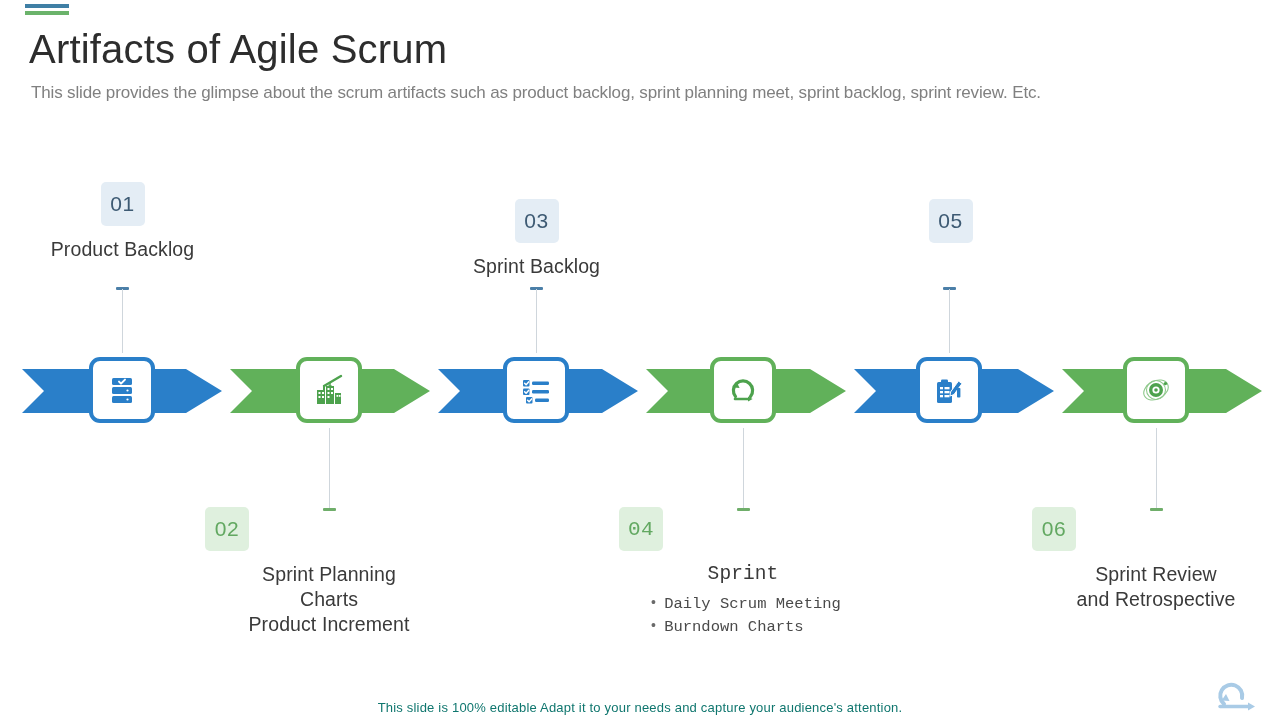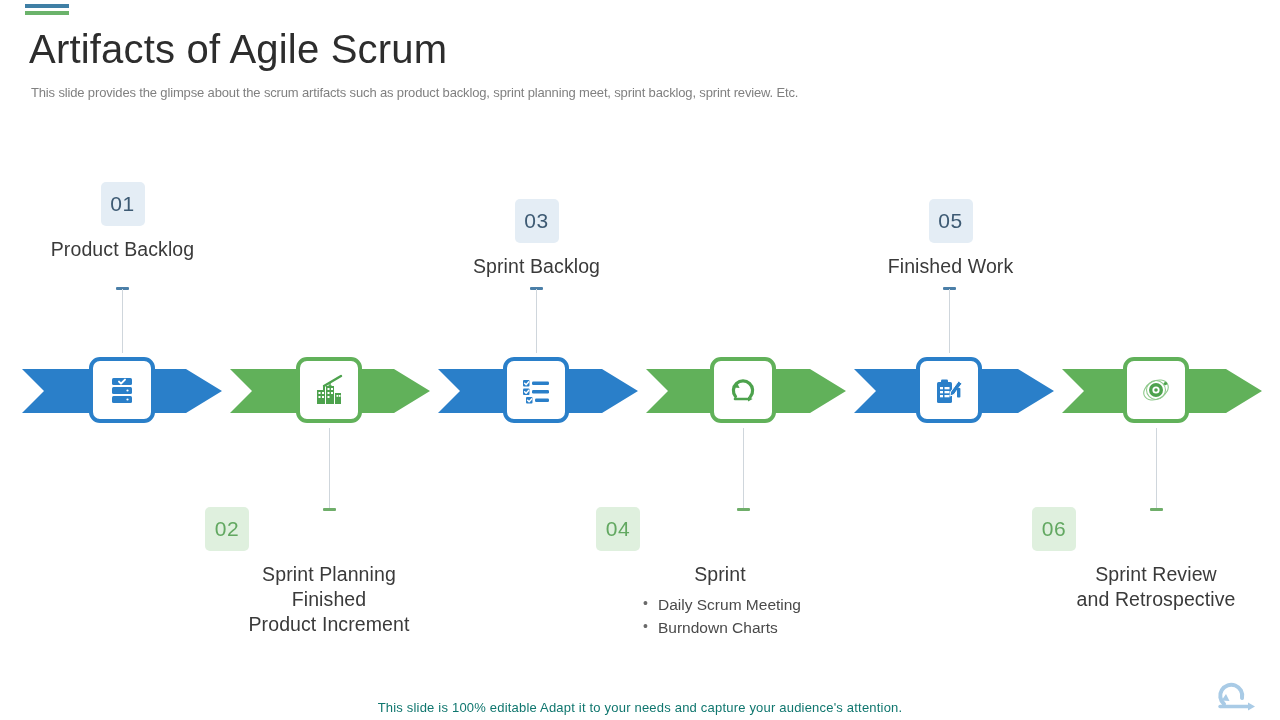--- a/index.html
+++ b/index.html
@@ -27,21 +27,21 @@
 
   
   .page-title {
     position: absolute; left: 29px; top: 24px;
     font-size: 40px; font-weight: 400; color: #2d2d2d;
     letter-spacing: 0.2px; line-height: 50px;
     white-space: nowrap;
   }
   .page-subtitle {
     position: absolute; left: 31px; top: 85px;
-    font-size: 13px; font-weight: 400; color: #808080;
+    font-size: 17px; font-weight: 400; color: #808080;
     letter-spacing: -0.15px; line-height: 15px;
     white-space: nowrap;
   }
 
   
   #band { position: absolute; left: 0; top: 352px; width: 1280px; height: 78px; }
   #band svg { display: block; }
 
   
   .tile {
@@ -243,31 +243,30 @@
     <div class="step-label">Product Backlog</div>
   </div>
 
   <div class="step" style="left:207px; top:199px; width:659px;">
     <div class="badge blue">03</div>
     <div class="step-label">Sprint Backlog</div>
   </div>
 
   <div class="step" style="left:621px; top:199px; width:659px;">
     <div class="badge blue">05</div>
-    <div class="step-label">Finished Work</div>
   </div>
 
   <div class="step" style="left:179px; top:507px; width:300px;">
     <div class="badge green">02</div>
     <div class="step-label">Sprint Planning
-Finished
+Charts
 Product Increment</div>
   </div>
 
-  <div class="step" style="left:570px; top:507px; width:300px;">
+  <div class="step" style="left:593px; top:507px; width:300px;font-family:Liberation Mono, monospace;">
     <div class="badge green">04</div>
     <div class="step-label">Sprint</div>
     <ul class="bullets">
       <li>Daily Scrum Meeting</li>
       <li>Burndown Charts</li>
     </ul>
   </div>
 
   <div class="step" style="left:1006px; top:507px; width:300px;">
     <div class="badge green">06</div>

